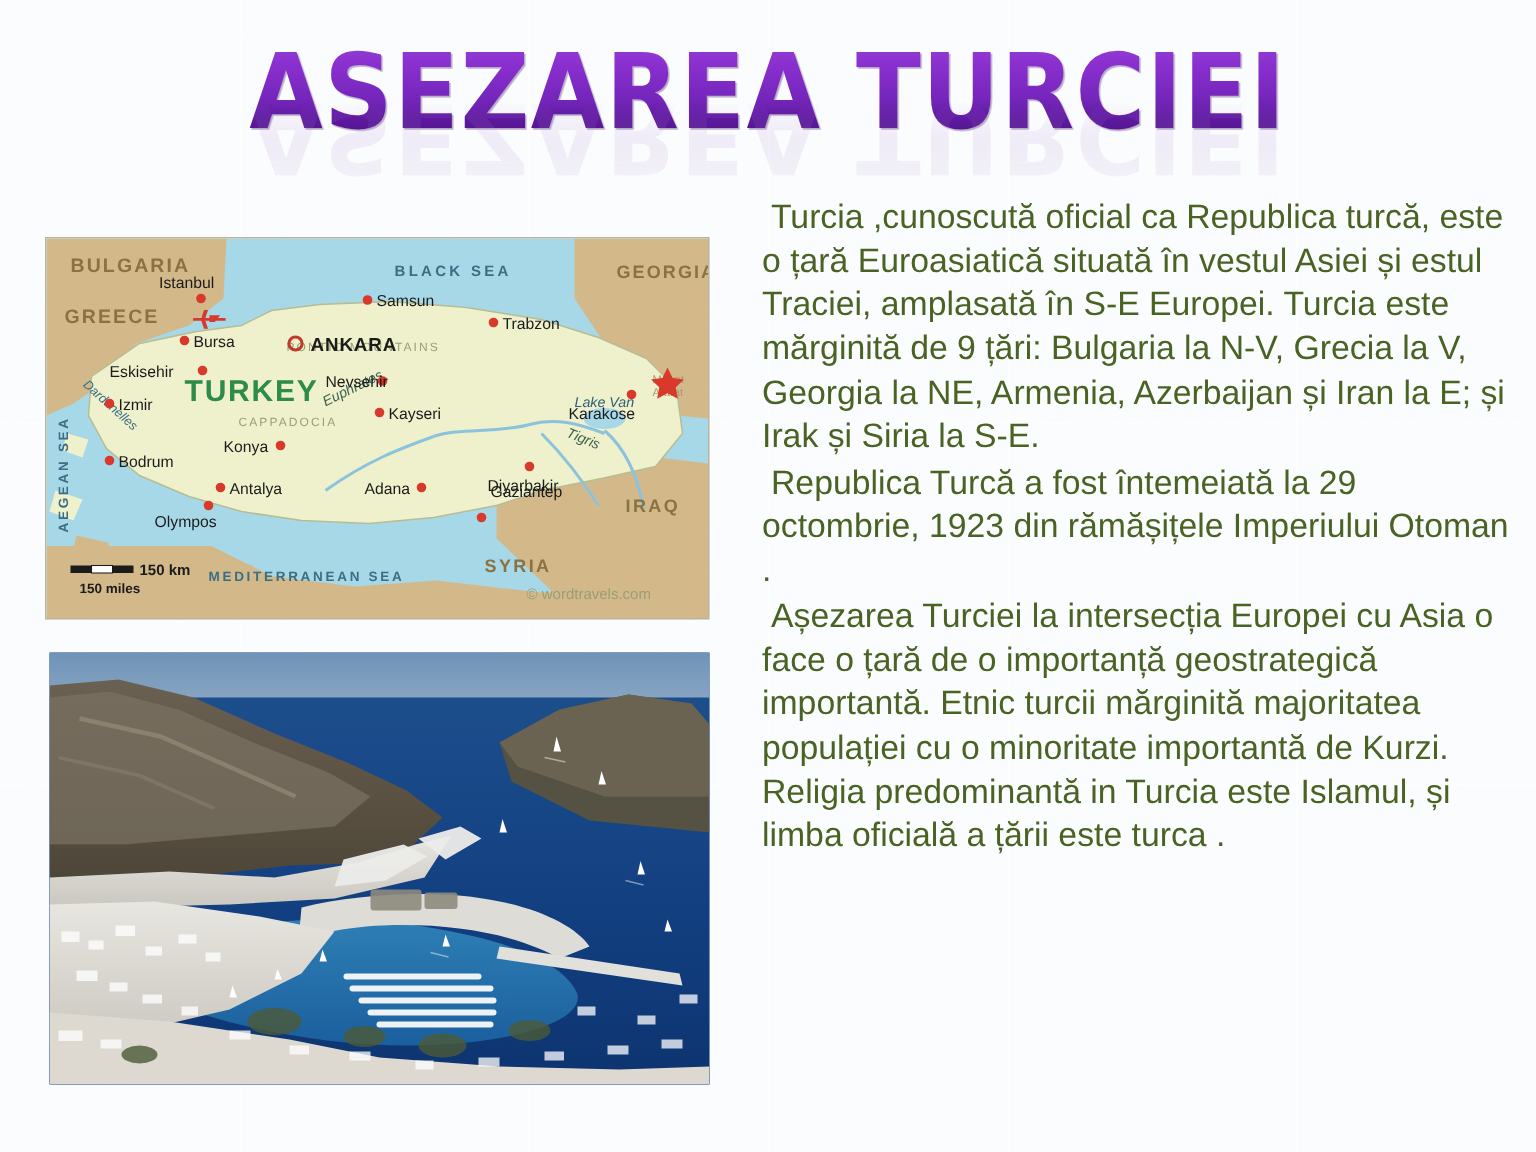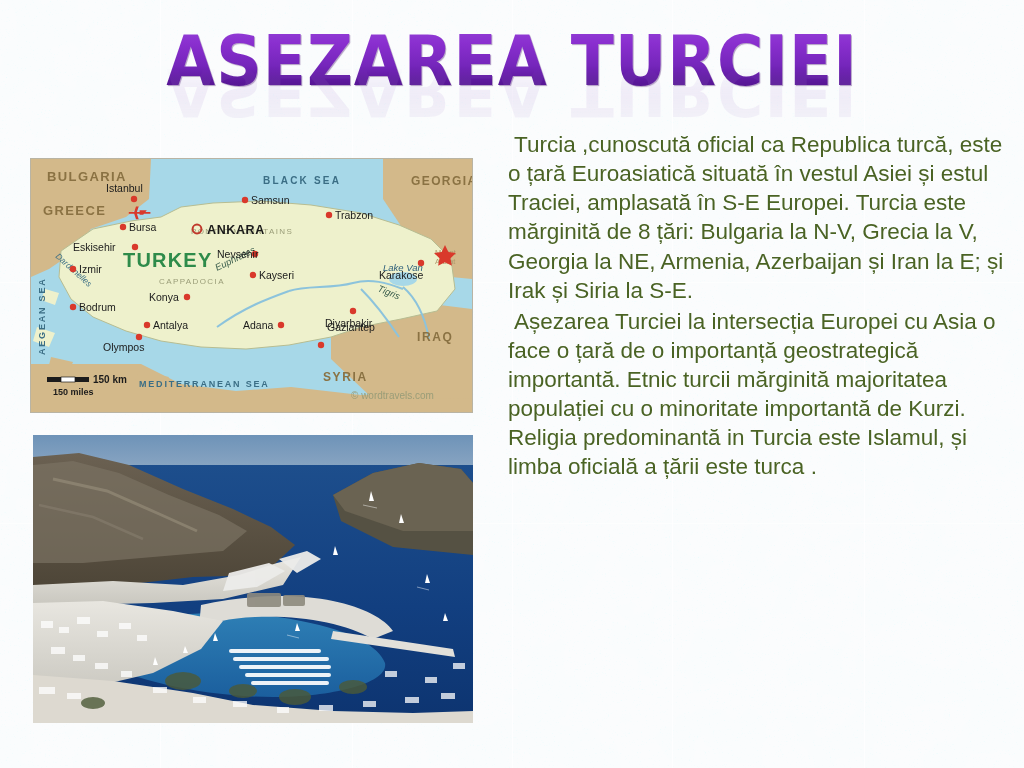--- a/index.html
+++ b/index.html
@@ -368,17 +368,18 @@
 
       <g stroke="#ffffff" stroke-width="1" opacity=".45" fill="none">
         <path d="M330,70 l14,3"></path>
           <path d="M384,152 l12,3"></path>
           <path d="M254,200 l12,3"></path>
       </g>
     </svg>
   </div>
 
   <div id="text-col">
-    <p class="hang">Turcia ,cunoscută oficial ca Republica turcă, este o țară Euroasiatică situată în vestul Asiei și estul Traciei, amplasată în S-E Europei. Turcia este mărginită de 8 țări: Bulgaria la N-V, Grecia la V, Georgia la NE, Armenia, Azerbaijan și Iran la E; și Irak și Siria la S-E.</p>
+    <p class="hang">Turcia ,cunoscută oficial ca Republica turcă, este o țară Euroasiatică situată în vestul Asiei și estul Traciei, amplasată în S-E Europei. Turcia este mărginită de 9 țări: Bulgaria la N-V, Grecia la V, Georgia la NE, Armenia, Azerbaijan și Iran la E; și Irak și Siria la S-E.</p>
+    <p class="hang">Republica Turcă a fost întemeiată la 29 octombrie, 1923 din rămășițele Imperiului Otoman .</p>
     <p class="hang">Așezarea Turciei la intersecția Europei cu Asia o face o țară de o importanță geostrategică importantă. Etnic turcii mărginită majoritatea populației cu o minoritate importantă de Kurzi. Religia predominantă in Turcia este Islamul, și limba oficială a țării este turca .</p>
   </div>
 
 </div>
 
 </body></html>

